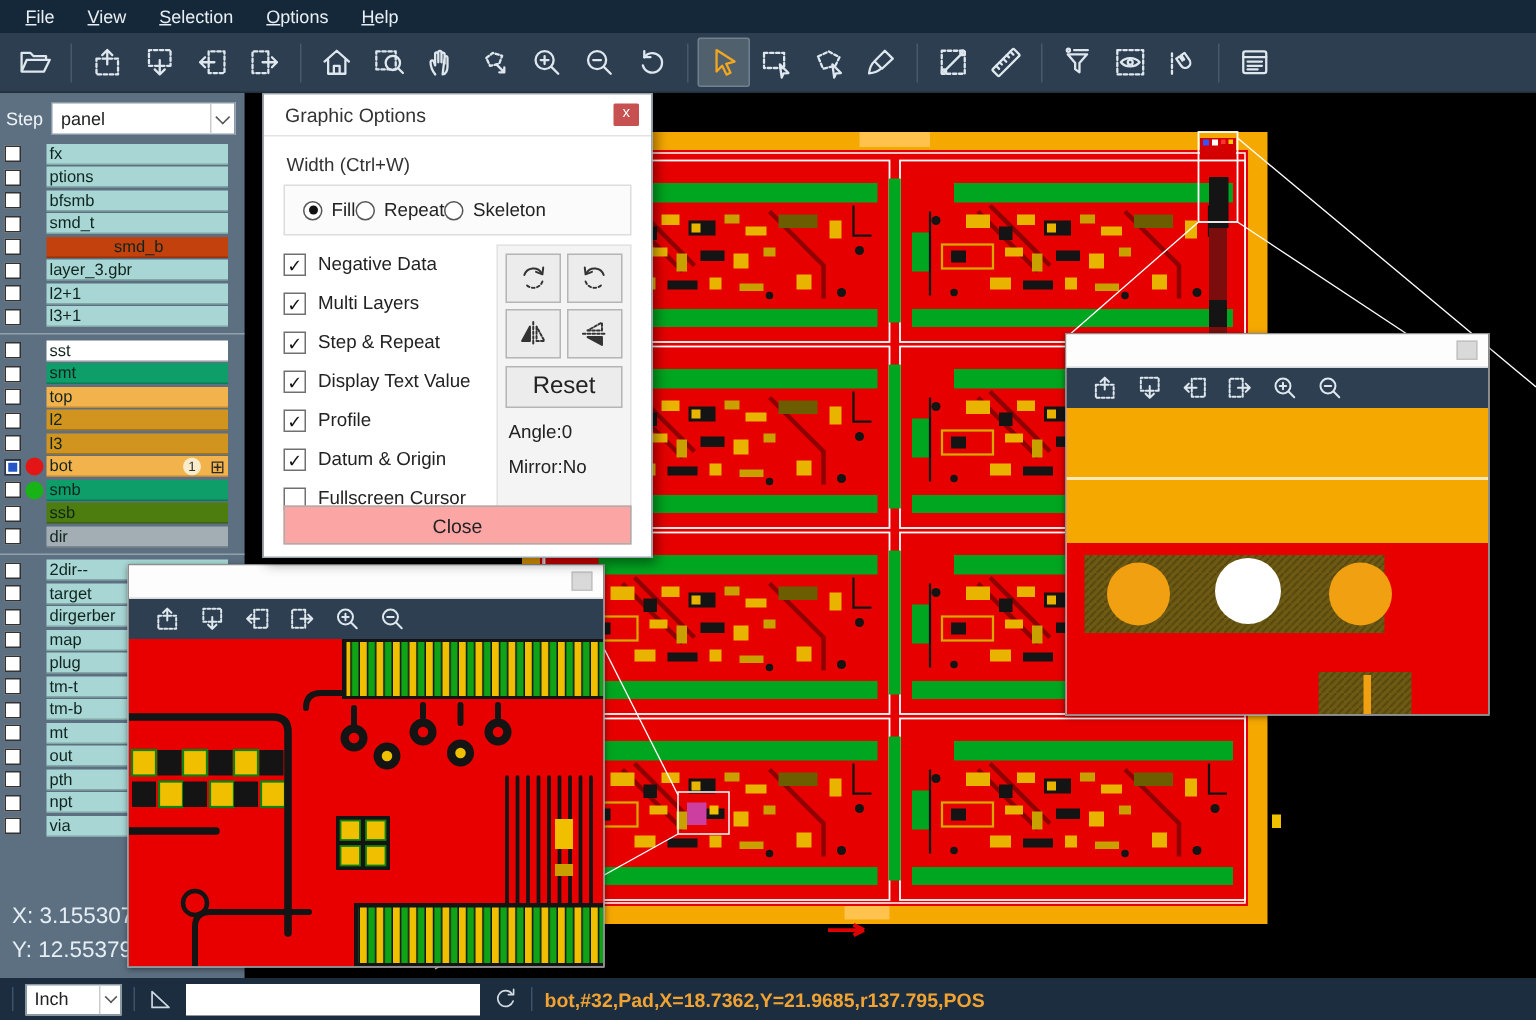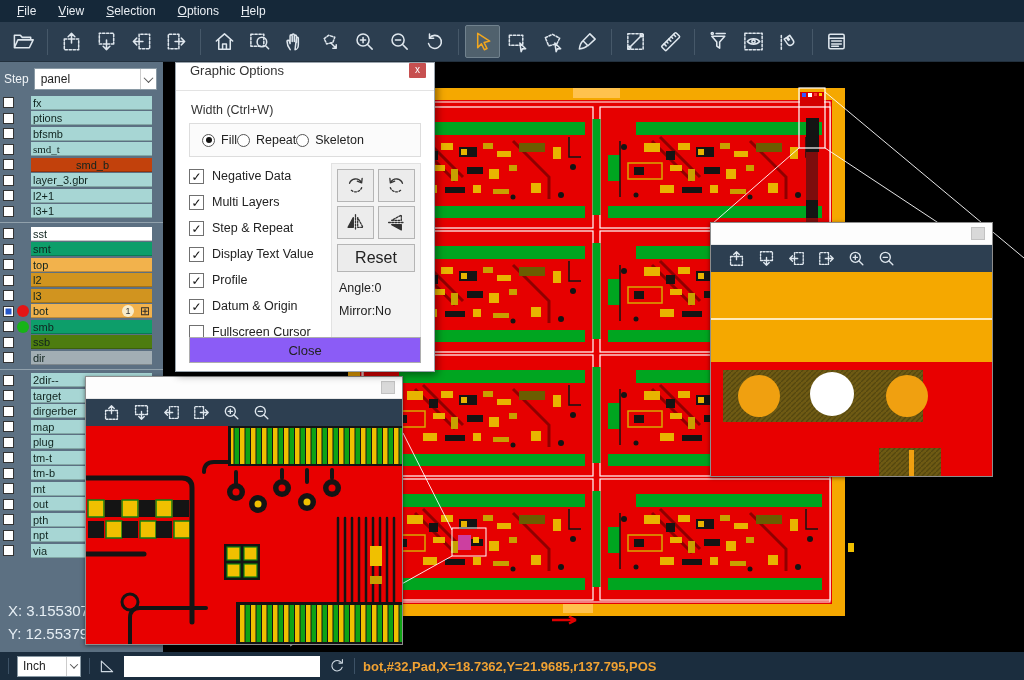--- a/index.html
+++ b/index.html
@@ -51,21 +51,21 @@
   .magtitle{height:22px;background:#fdfdfd;position:relative;border-bottom:1px solid #e8e8e8;}
   .magctrl{position:absolute;right:7px;top:4px;width:14px;height:13px;background:#d9d9d9;border:1px solid #c2c2c2;}
   .magtools{height:27px;background:#2d3f51;display:flex;align-items:center;padding-left:10px;}
   .mtbtn{width:30px;height:24px;display:flex;align-items:center;justify-content:center;}
   .mtbtn .ic{width:19px;height:19px;stroke:#dfe7ee;fill:none;stroke-width:1.7;stroke-linecap:round;stroke-linejoin:round;}
   .magcontent{display:block;}
 
   
   #dialog{position:absolute;left:175px;top:62px;width:260px;height:310px;background:#fff;border:1px solid #9aa4ad;
     z-index:10;box-shadow:2px 3px 8px rgba(0,0,0,.45);}
-  #dlgtitlebar{height:28px;display:flex;align-items:flex-start;border-bottom:1px solid #e3e3e3;}
+  #dlgtitlebar{height:28px;display:flex;align-items:center;border-bottom:1px solid #e3e3e3;}
   #dlgtitle{flex:1;font-size:13px;color:#333;padding-left:14px;}
   #dlgclose{width:17px;height:15px;background:#c75050;color:#fff;font-size:10px;line-height:14px;text-align:center;
     margin-right:8px;border-radius:1px;}
   #dlgbody{padding:6px 13px 0 13px;}
   #widthlabel{font-size:12.5px;color:#333;margin:6px 0 6px 2px;}
   #radiogroup{height:34px;border:1px solid #ddd;background:#fbfbfb;display:flex;align-items:center;padding-left:12px;}
   .rrow{display:flex;align-items:center;gap:6px;}
   .rad{width:13px;height:13px;border:1px solid #555;border-radius:50%;background:#fff;position:relative;flex:none;}
   .rad.on::after{content:"";position:absolute;left:2.5px;top:2.5px;width:6px;height:6px;border-radius:50%;background:#111;}
   .rlab{font-size:12.5px;color:#222;}
@@ -75,21 +75,21 @@
   .dcb{width:15px;height:15px;border:1px solid #707070;background:#fff;font-size:12px;line-height:14px;text-align:center;
     color:#111;flex:none;}
   .clab{font-size:12.5px;color:#222;white-space:nowrap;}
   #xfcol{flex:1;background:#f4f4f4;border:1px solid #e2e2e2;padding:5px 5px;height:178px;}
   #xfgrid{display:grid;grid-template-columns:1fr 1fr;gap:4px;}
   .dbtn{height:33px;background:#ececec;border:1px solid #b5b5b5;display:flex;align-items:center;justify-content:center;}
   .dbtn .ic{width:21px;height:21px;stroke:#333;fill:none;stroke-width:1.5;stroke-linecap:round;stroke-linejoin:round;}
   #resetbtn{margin-top:5px;width:100%;height:28px;background:#ececec;border:1px solid #b5b5b5;font-size:16px;color:#222;
     display:flex;align-items:center;justify-content:center;}
   #angletext,#mirrortext{font-size:12.5px;color:#222;margin-top:9px;margin-left:2px;}
-  #closebtn{position:absolute;left:13px;right:13px;bottom:8px;height:26px;background:#8b5cf6;border:1px solid #adadad;
+  #closebtn{position:absolute;left:13px;right:13px;bottom:8px;height:26px;background:#fca5a5;border:1px solid #adadad;
     font-size:13px;color:#222;display:flex;align-items:center;justify-content:center;}
 
   
   #statusbar{position:absolute;left:0;top:652px;width:1024px;height:28px;background:#1b2d3e;display:flex;
     align-items:center;z-index:20;padding-left:8px;gap:8px;}
   .sep{width:1px;height:16px;background:#3d5266;}
   #unitbox{width:64px;height:21px;background:#fff;border:1px solid #8a9aa5;display:flex;align-items:center;}
   #unitbox .val{flex:1;font-size:12px;color:#222;padding-left:5px;}
   #unitbox .chevbox{width:14px;height:100%;display:flex;align-items:center;justify-content:center;border-left:1px solid #ccc;}
   #unitbox .chev{width:6px;height:6px;}
@@ -470,21 +470,21 @@
             <span class="llab" style="background: rgb(167, 214, 212);">ptions</span>
           </div>
           <div class="lrow">
             <span class="lcb"></span>
             <span class="ldot"></span>
             <span class="llab" style="background: rgb(167, 214, 212);">bfsmb</span>
           </div>
           <div class="lrow">
             <span class="lcb"></span>
             <span class="ldot"></span>
-            <span class="llab" style="background: rgb(167, 214, 212); font-family: Liberation Serif, serif;">smd_t</span>
+            <span class="llab" style="background: rgb(167, 214, 212);">smd_t</span>
           </div>
           <div class="lrow">
             <span class="lcb"></span>
             <span class="ldot"></span>
             <span class="llab" style="background: #c2410c; text-align: center;">smd_b</span>
           </div>
           <div class="lrow">
             <span class="lcb"></span>
             <span class="ldot"></span>
             <span class="llab" style="background: rgb(167, 214, 212);">layer_3.gbr</span>

